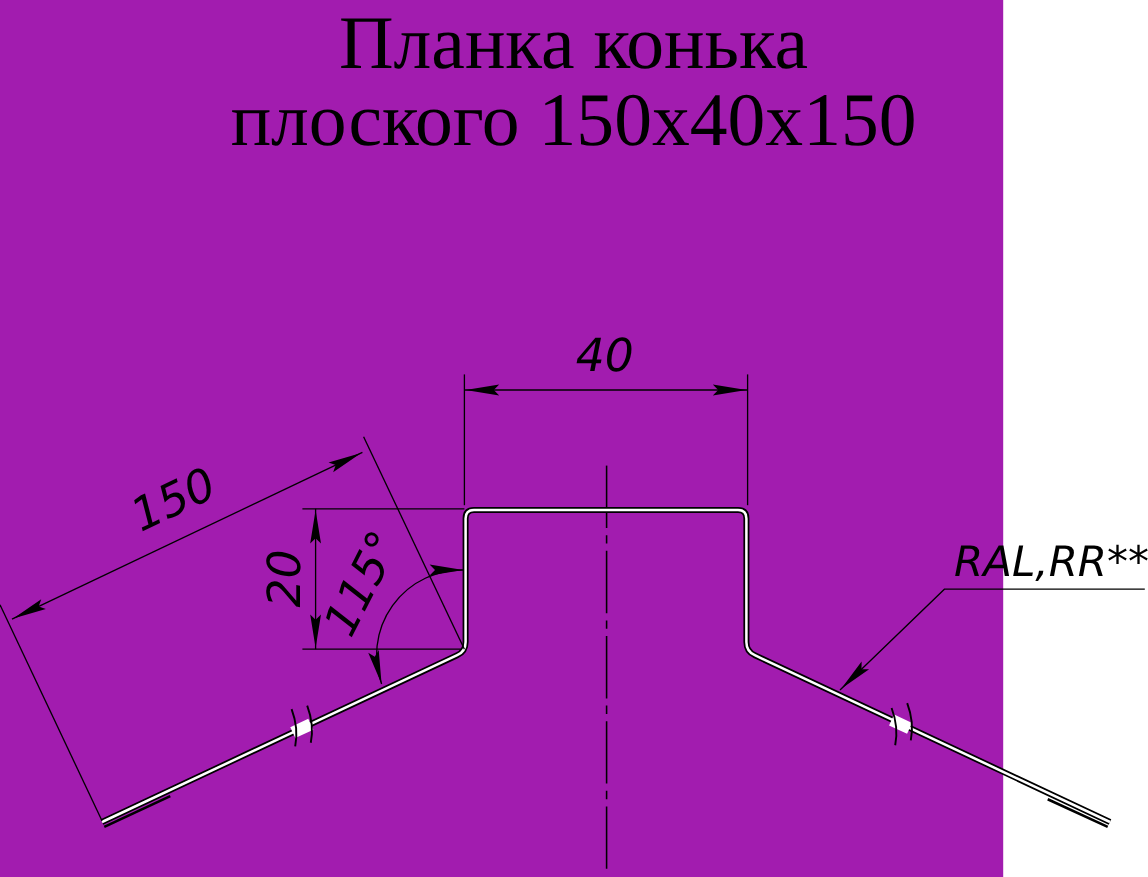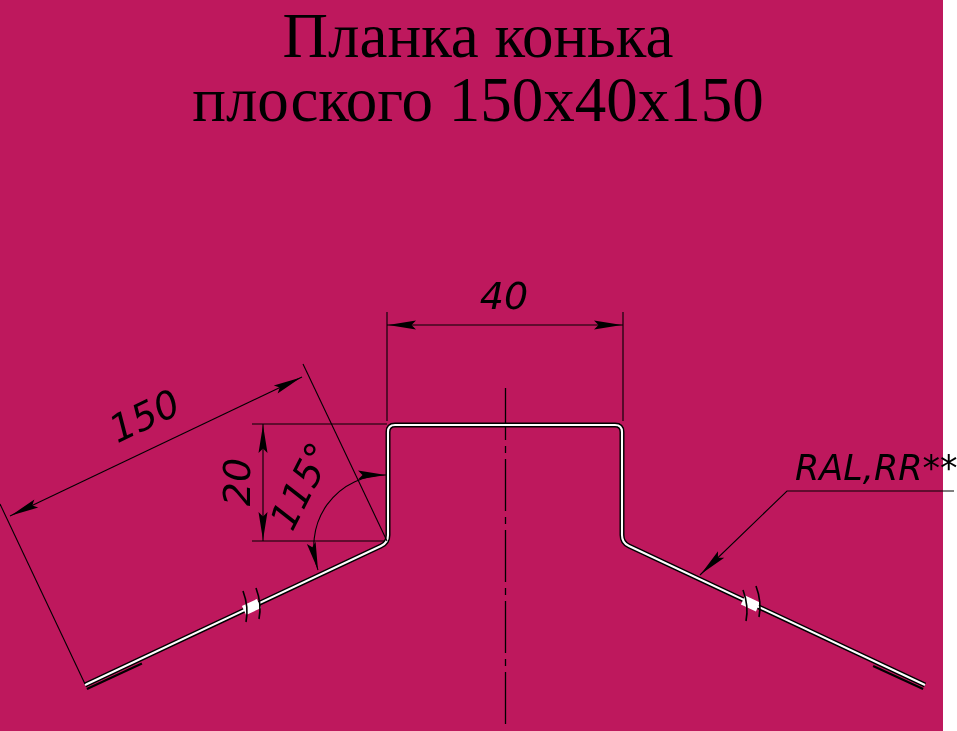--- a/index.html
+++ b/index.html
@@ -5,23 +5,23 @@
   html, body {
     margin: 0;
     padding: 0;
     background: #ffffff;
     width: 957px;
     height: 731px;
     overflow: hidden;
   }
   .canvas {
     position: relative;
-    width: 943px;
+    width: 836px;
     height: 731px;
-    background: #be185d;
+    background: #a21caf;
   }
   svg { display: block; }
   .title-text {
     font-family: "Liberation Serif", serif;
     font-size: 63px;
     fill: #000000;
   }
   .dim-text {
     font-family: "DejaVu Sans", sans-serif;
     font-style: italic;

